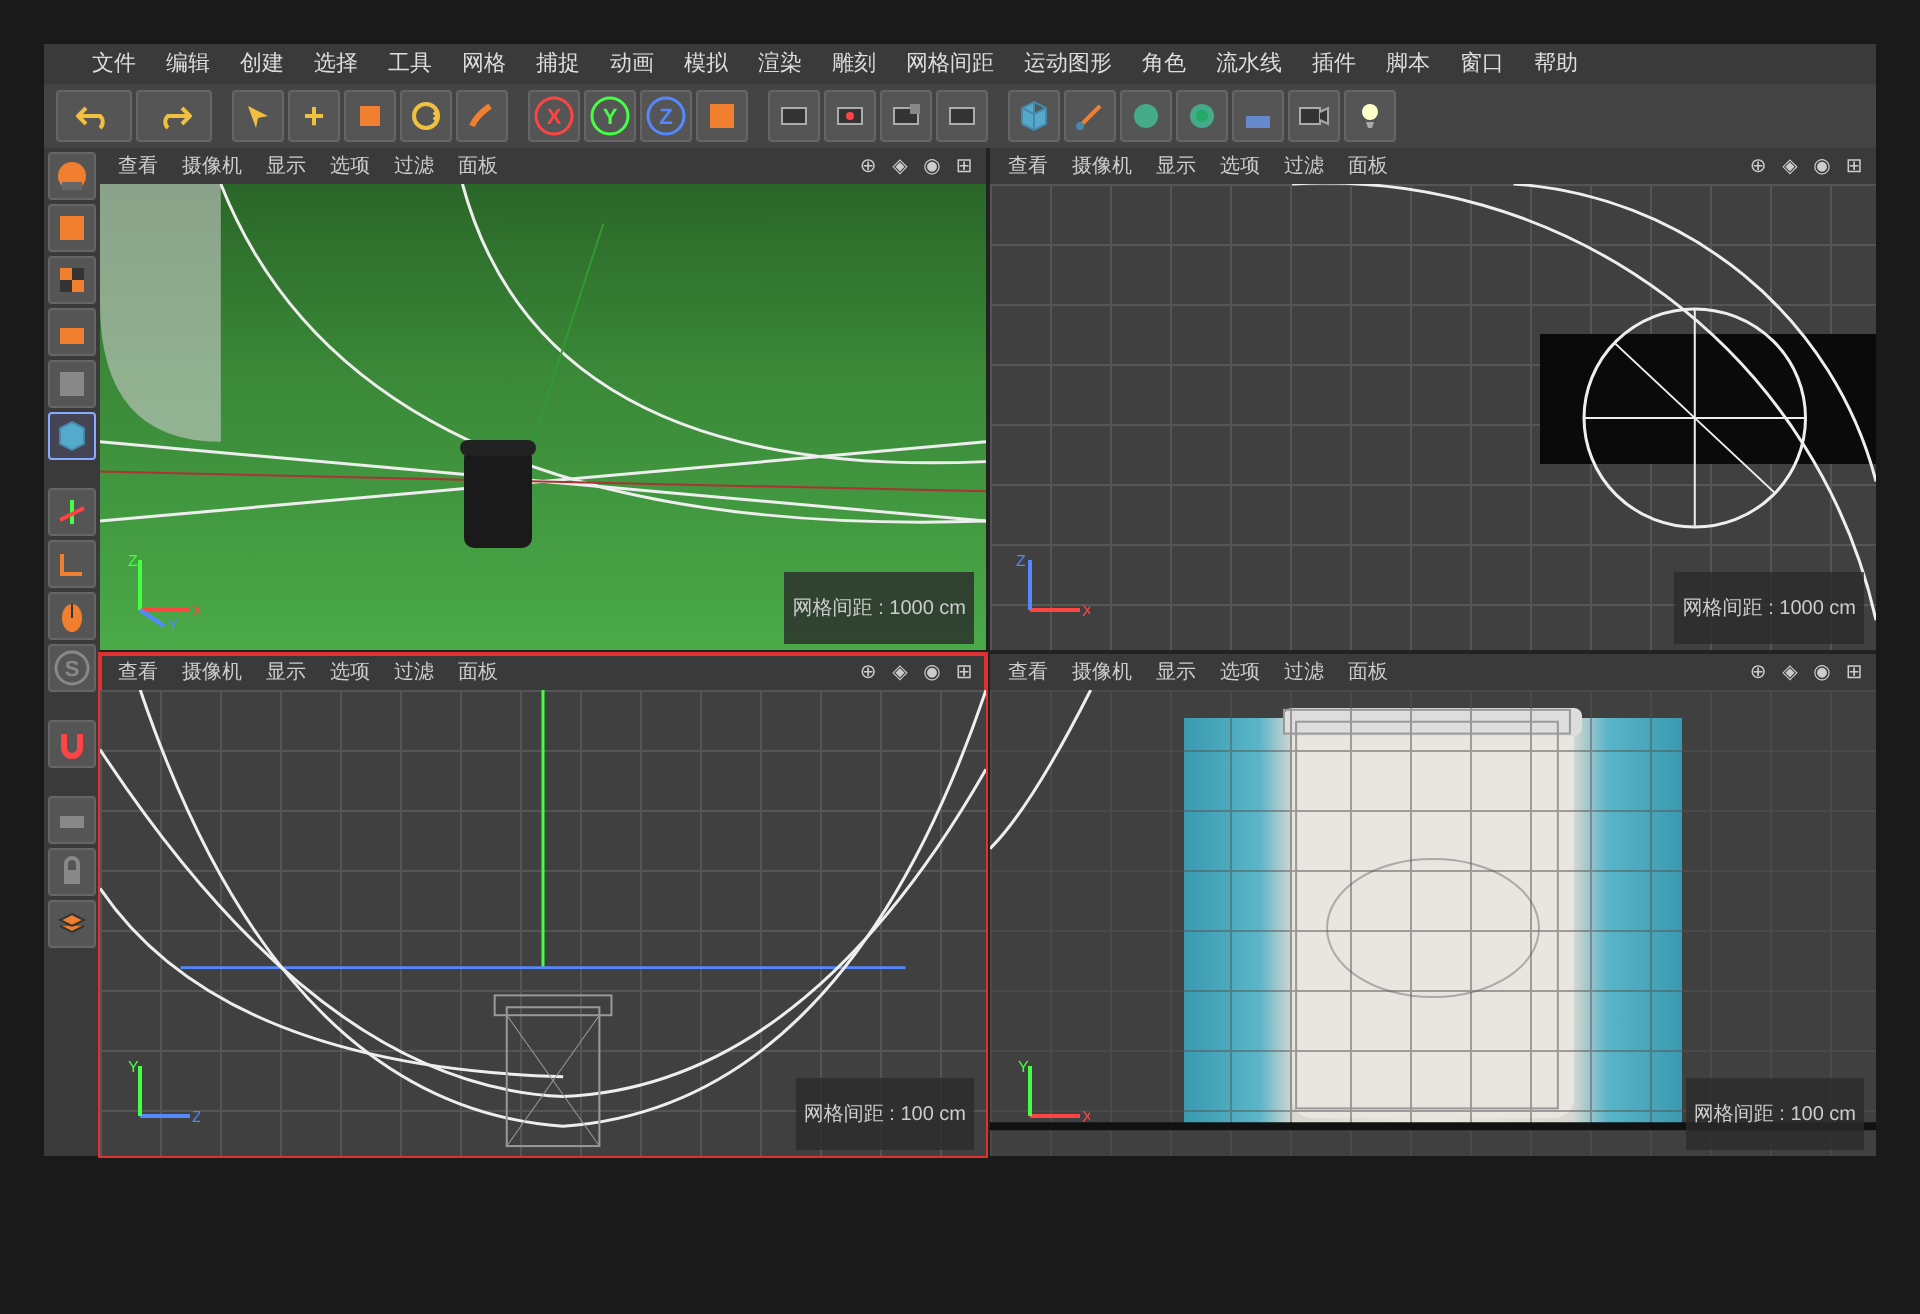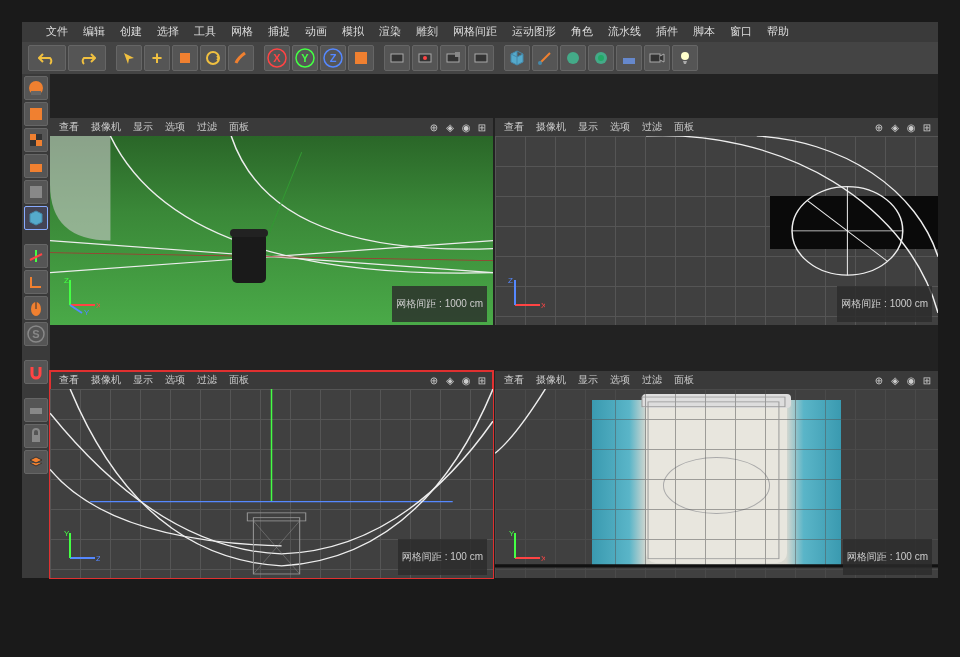--- a/index.html
+++ b/index.html
@@ -8,21 +8,21 @@
 .menubar { display: flex; gap: 3px; padding: 2px 18px; background: #3a3a3a; height: 20px; align-items: flex-end; }
 .menubar span { color: #ddd; font-size: 11px; padding: 1px 6px; cursor: pointer; }
 .toolbar { display: flex; gap: 2px; padding: 3px 6px; background: #444; height: 32px; align-items: center; }
 .tbtn { width: 26px; height: 26px; background: #555; border: 1px solid #666; border-radius: 2px; display: flex; align-items: center; justify-content: center; cursor: pointer; }
 .tbtn.wide { width: 38px; }
 .main { display: flex; height: 504px; }
 .lefttools { width: 28px; background: #3a3a3a; display: flex; flex-direction: column; gap: 2px; padding: 2px; }
 .ltbtn { width: 24px; height: 24px; background: #555; border: 1px solid #666; border-radius: 2px; display: flex; align-items: center; justify-content: center; cursor: pointer; }
 .ltbtn.sel { border-color: #88aaff; background: #445; }
 .viewports { flex: 1; display: grid; grid-template-columns: 1fr 1fr; grid-template-rows: 1fr 1fr; gap: 2px; background: #222; }
-.vp { display: flex; flex-direction: column; background: #404040; position: relative; margin-top: 44px; }
+.vp { display: flex; flex-direction: column; background: #404040; position: relative; }
 .vp.sel { outline: 2px solid #e03030; outline-offset: -1px; }
 .vpbar { height: 18px; background: #3a3a3a; display: flex; align-items: center; padding: 0 4px; gap: 2px; }
 .vpbar span { color: #ccc; font-size: 10px; padding: 0 5px; }
 .vpbar .spacer { flex: 1; }
 .vpbar .icon { width: 14px; height: 14px; font-size: 10px; display: inline-flex; align-items: center; justify-content: center; }
 .vplabel { position: absolute; top: 20px; left: 4px; background: rgba(42,42,42,.9); color: #ccc; font-size: 10px; padding: 1px 4px; }
 .vpstatus { position: absolute; bottom: 3px; right: 6px; background: rgba(42,42,42,.8); color: #ccc; font-size: 10px; padding: 11px 4px; }
 .canvas { flex: 1; position: relative; overflow: hidden; }
 .grid { position: absolute; inset: 0; background-image: linear-gradient(#555 1px, transparent 1px), linear-gradient(90deg, #555 1px, transparent 1px); background-size: 30px 30px; }
 .gizmo { position: absolute; bottom: 10px; left: 10px; width: 40px; height: 40px; }

